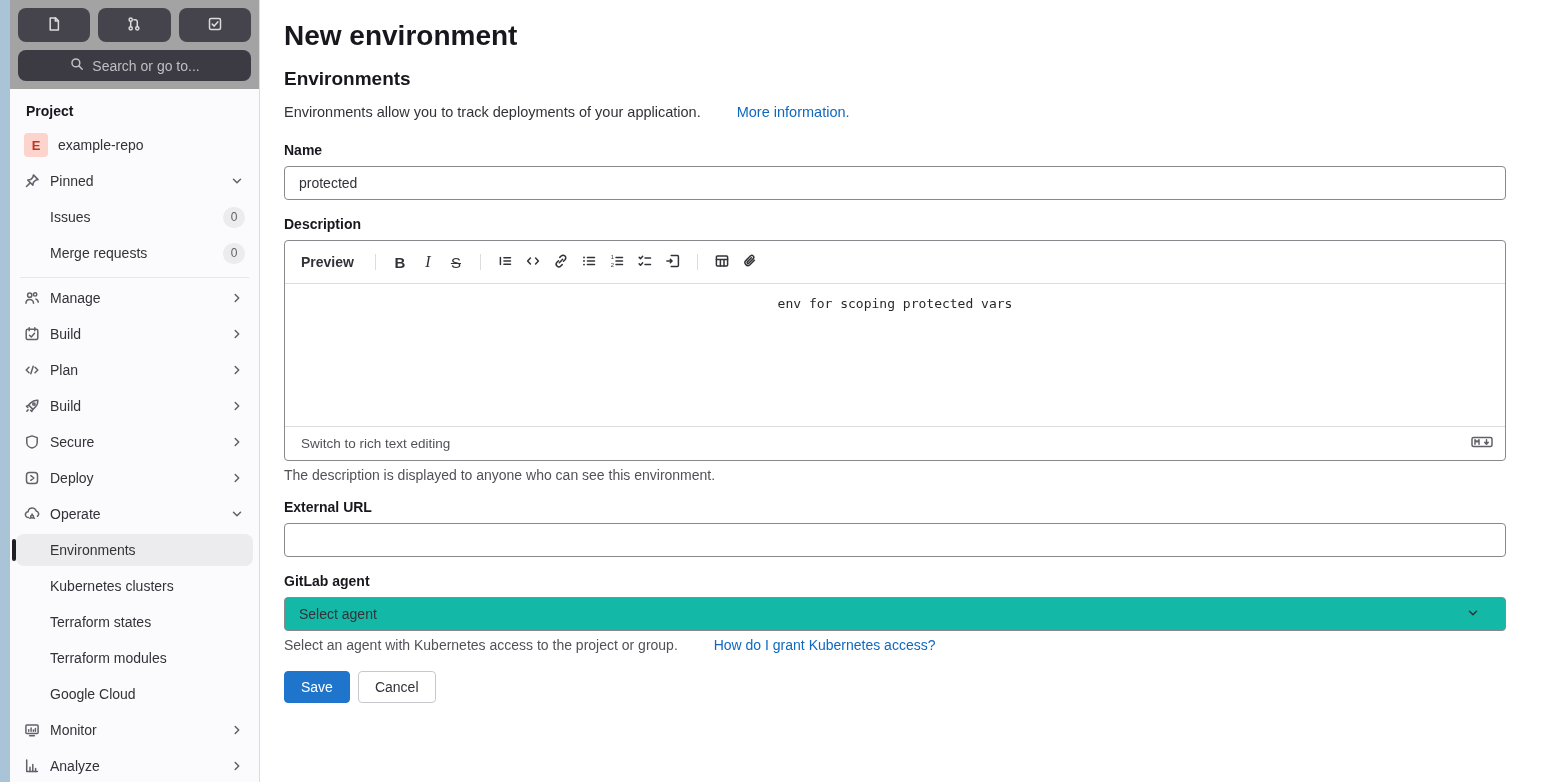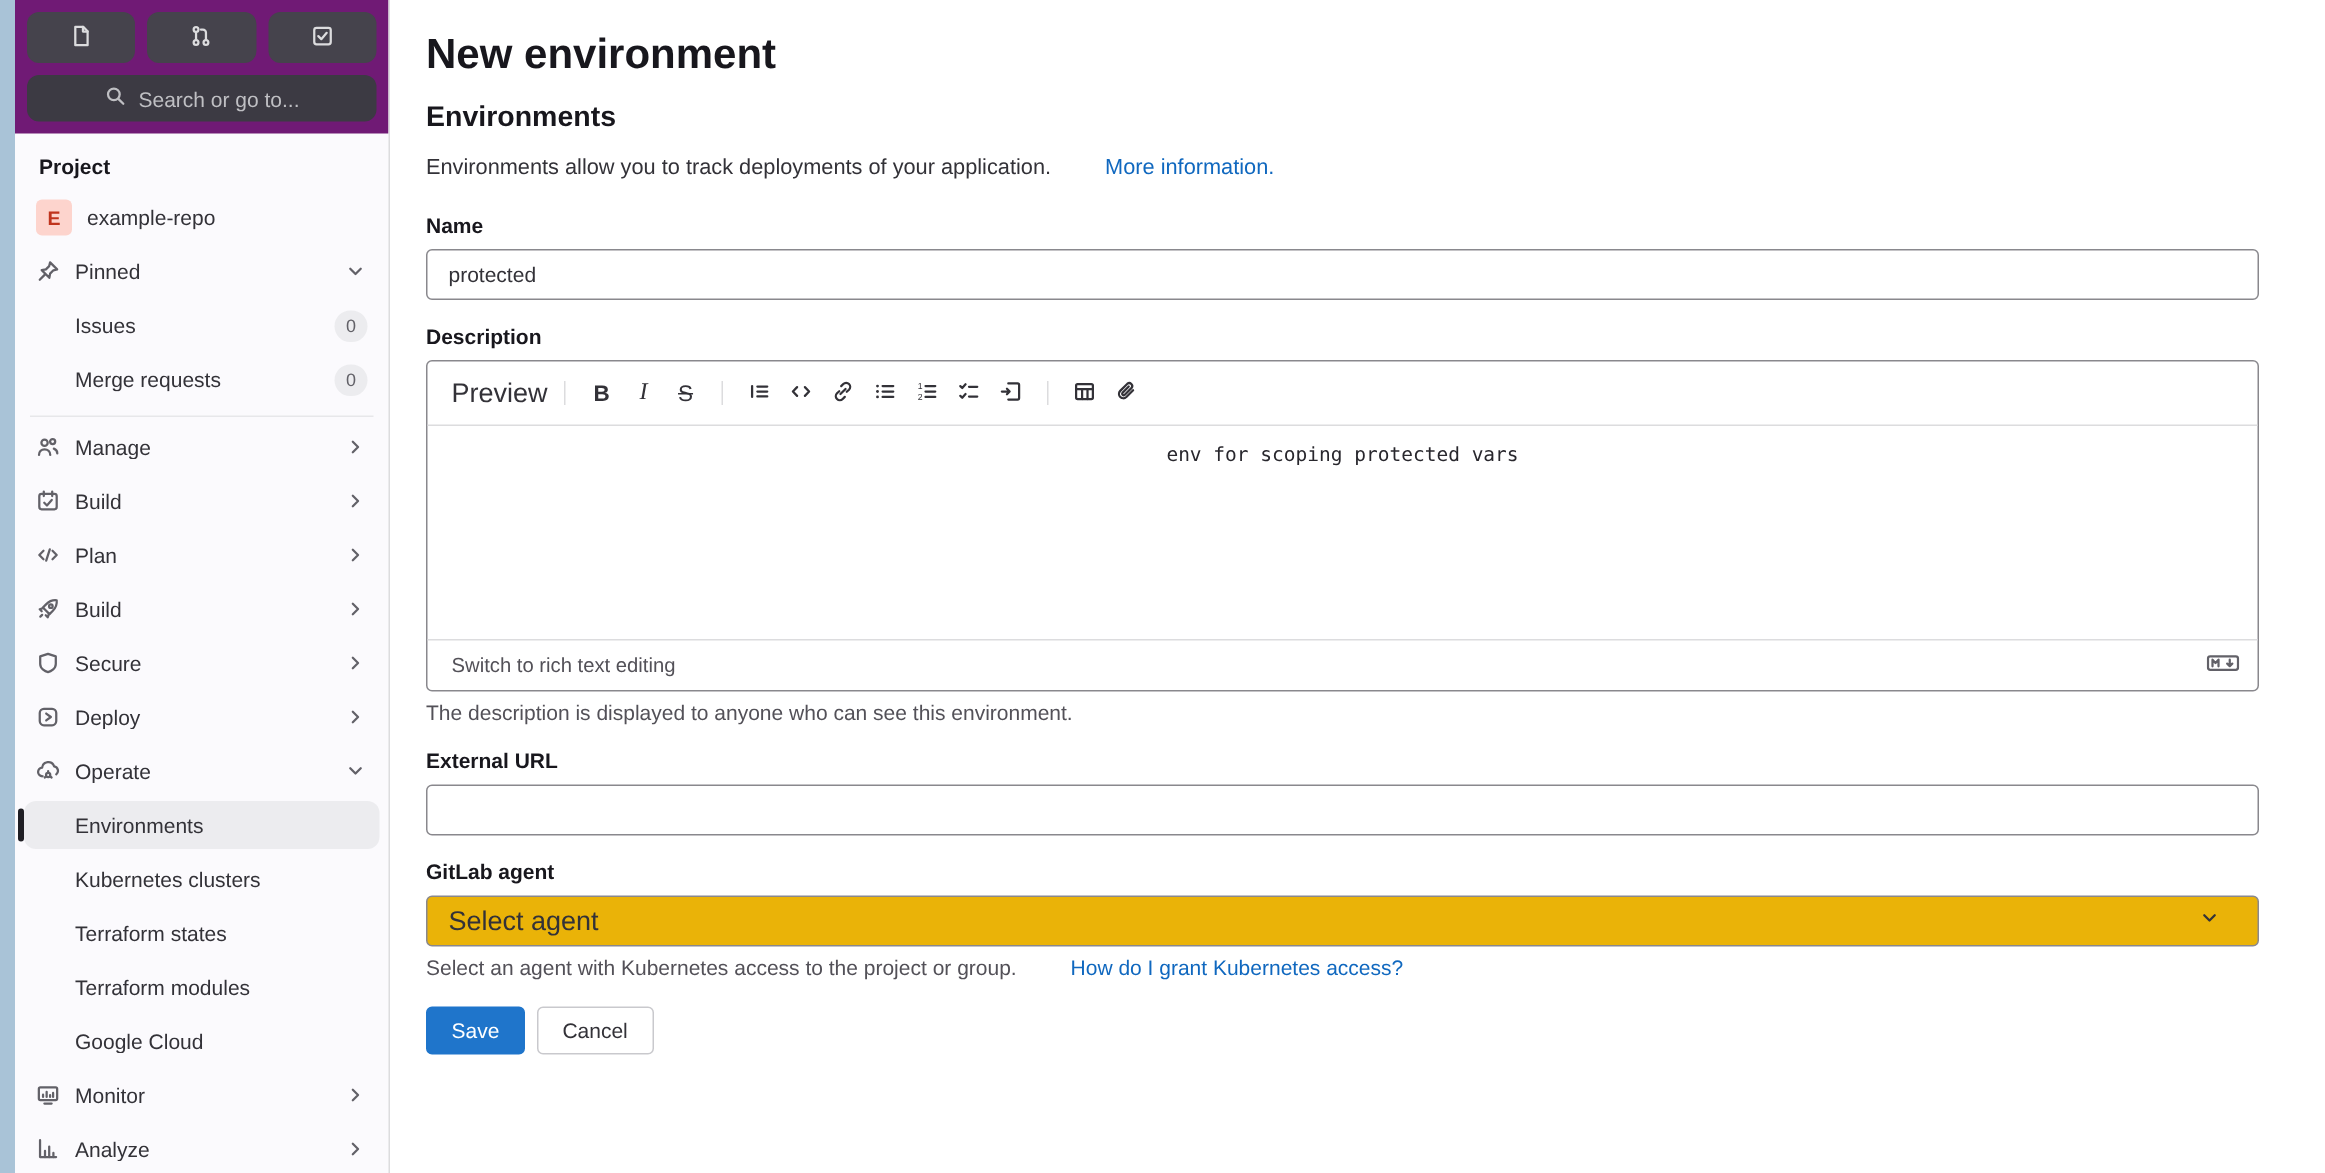--- a/index.html
+++ b/index.html
@@ -12,21 +12,21 @@
     font-size: 14px;
   }
   .edge-strip { width: 10px; background: #a9c3d7; flex: none; }
 
   
   .sidebar {
     width: 250px; flex: none; background: #fbfafd;
     border-right: 1px solid #dcdcde; display: flex; flex-direction: column;
     overflow: hidden;
   }
-  .topbar { background: #701a75; padding: 8px; }
+  .topbar { background: #a3a3a3; padding: 8px; }
   .topbar-buttons { display: flex; gap: 8px; margin-bottom: 8px; }
   .topbar-btn {
     flex: 1; height: 34px; background: #45434c; border-radius: 8px;
     display: flex; align-items: center; justify-content: center; cursor: pointer;
   }
   .topbar-btn svg { stroke: #dcdcde; }
   .searchbar {
     height: 31px; background: #3c3a43; border-radius: 8px; color: #bfbfc3;
     display: flex; align-items: center; justify-content: center; gap: 7px;
     font-size: 14px; cursor: pointer;
@@ -78,21 +78,21 @@
     font-family: inherit; outline: none;
   }
   .help-text { font-size: 14px; color: #535158; margin-top: 6px; }
 
   
   .editor { border: 1px solid #89888d; border-radius: 4px; background: #fff; }
   .editor-toolbar {
     display: flex; align-items: center; padding: 8px 16px; gap: 2px;
     border-bottom: 1px solid #dcdcde;
   }
-  .preview-btn { font-size: 18px; color: #333238; cursor: pointer; }
+  .preview-btn { font-size: 14px; color: #333238; margin-right: 10px; cursor: pointer; font-weight: bold; }
   .tb-sep { width: 1px; height: 16px; background: #dcdcde; margin: 0 9px; flex: none; }
   .tb-btn {
     width: 26px; height: 26px; border-radius: 4px; display: flex; align-items: center;
     justify-content: center; color: #333238; cursor: pointer; flex: none;
   }
   .tb-btn svg { stroke: #333238; }
   .tb-glyph.b { font-weight: 800; font-size: 15px; }
   .tb-glyph.i { font-style: italic; font-family: "Liberation Serif", serif; font-size: 16px; }
   .tb-glyph.s { text-decoration: line-through; font-size: 15px; }
   .editor textarea {
@@ -103,22 +103,22 @@
   .editor-footer {
     border-top: 1px solid #dcdcde; display: flex; align-items: center;
     justify-content: space-between; padding: 7px 12px 7px 16px;
   }
   .switch-link { font-size: 13.5px; color: #535158; cursor: pointer; }
   .md-badge svg { stroke: #626168; }
 
   
   .select {
     width: 100%; height: 34px; border: 1px solid #89888d; border-radius: 4px;
-    background: #eab308; display: flex; align-items: center; justify-content: space-between;
-    padding: 0 24px 0 14px; font-size: 18px; color: #333238; cursor: pointer;
+    background: #14b8a6; display: flex; align-items: center; justify-content: space-between;
+    padding: 0 24px 0 14px; font-size: 14px; color: #333238; cursor: pointer;
   }
   .select svg { stroke: #333238; }
 
   
   .btn-row { display: flex; gap: 8px; margin-top: 18px; }
   .btn {
     height: 32px; padding: 0 16px; border-radius: 4px; font-size: 14px;
     display: flex; align-items: center; justify-content: center; cursor: pointer;
     font-family: inherit;
   }

